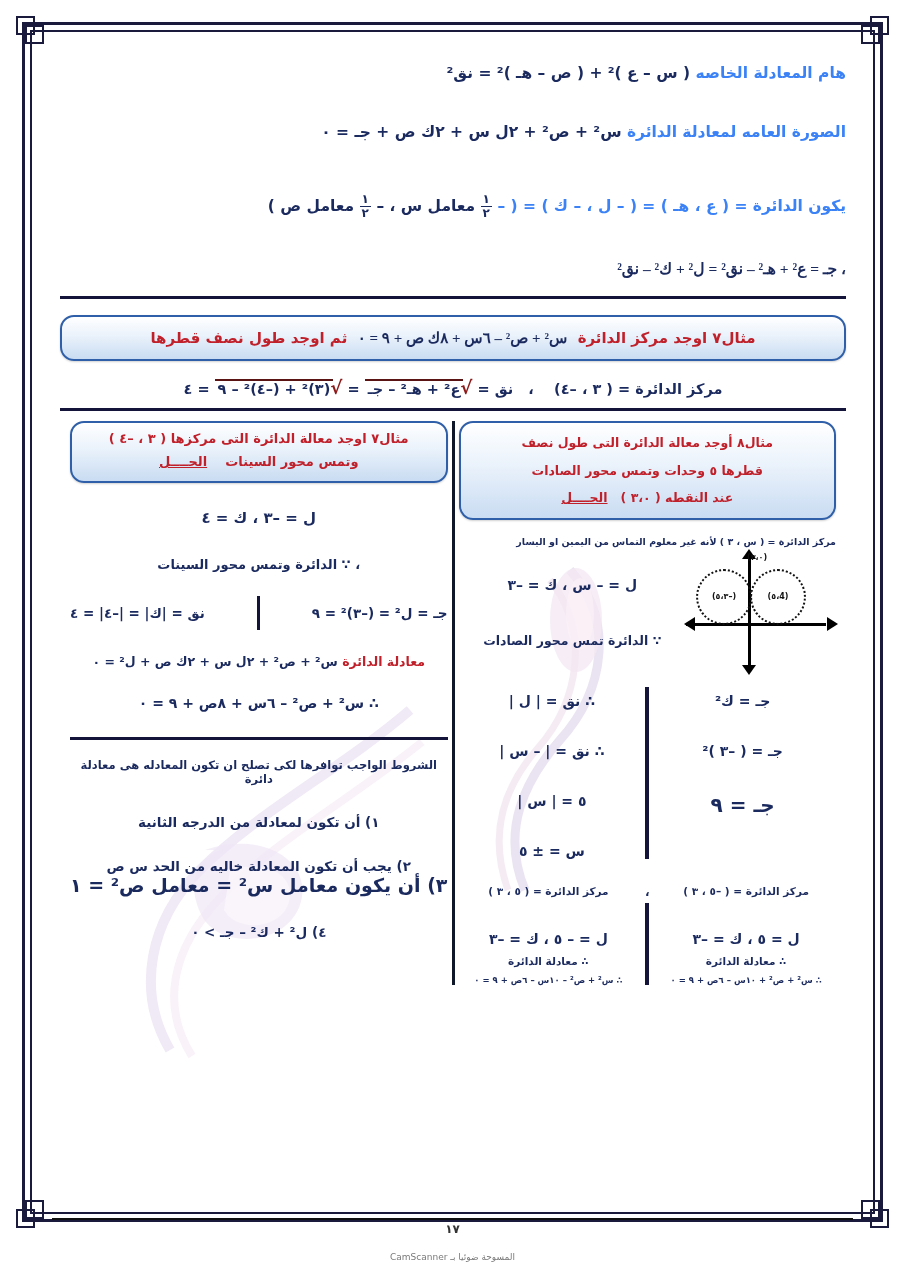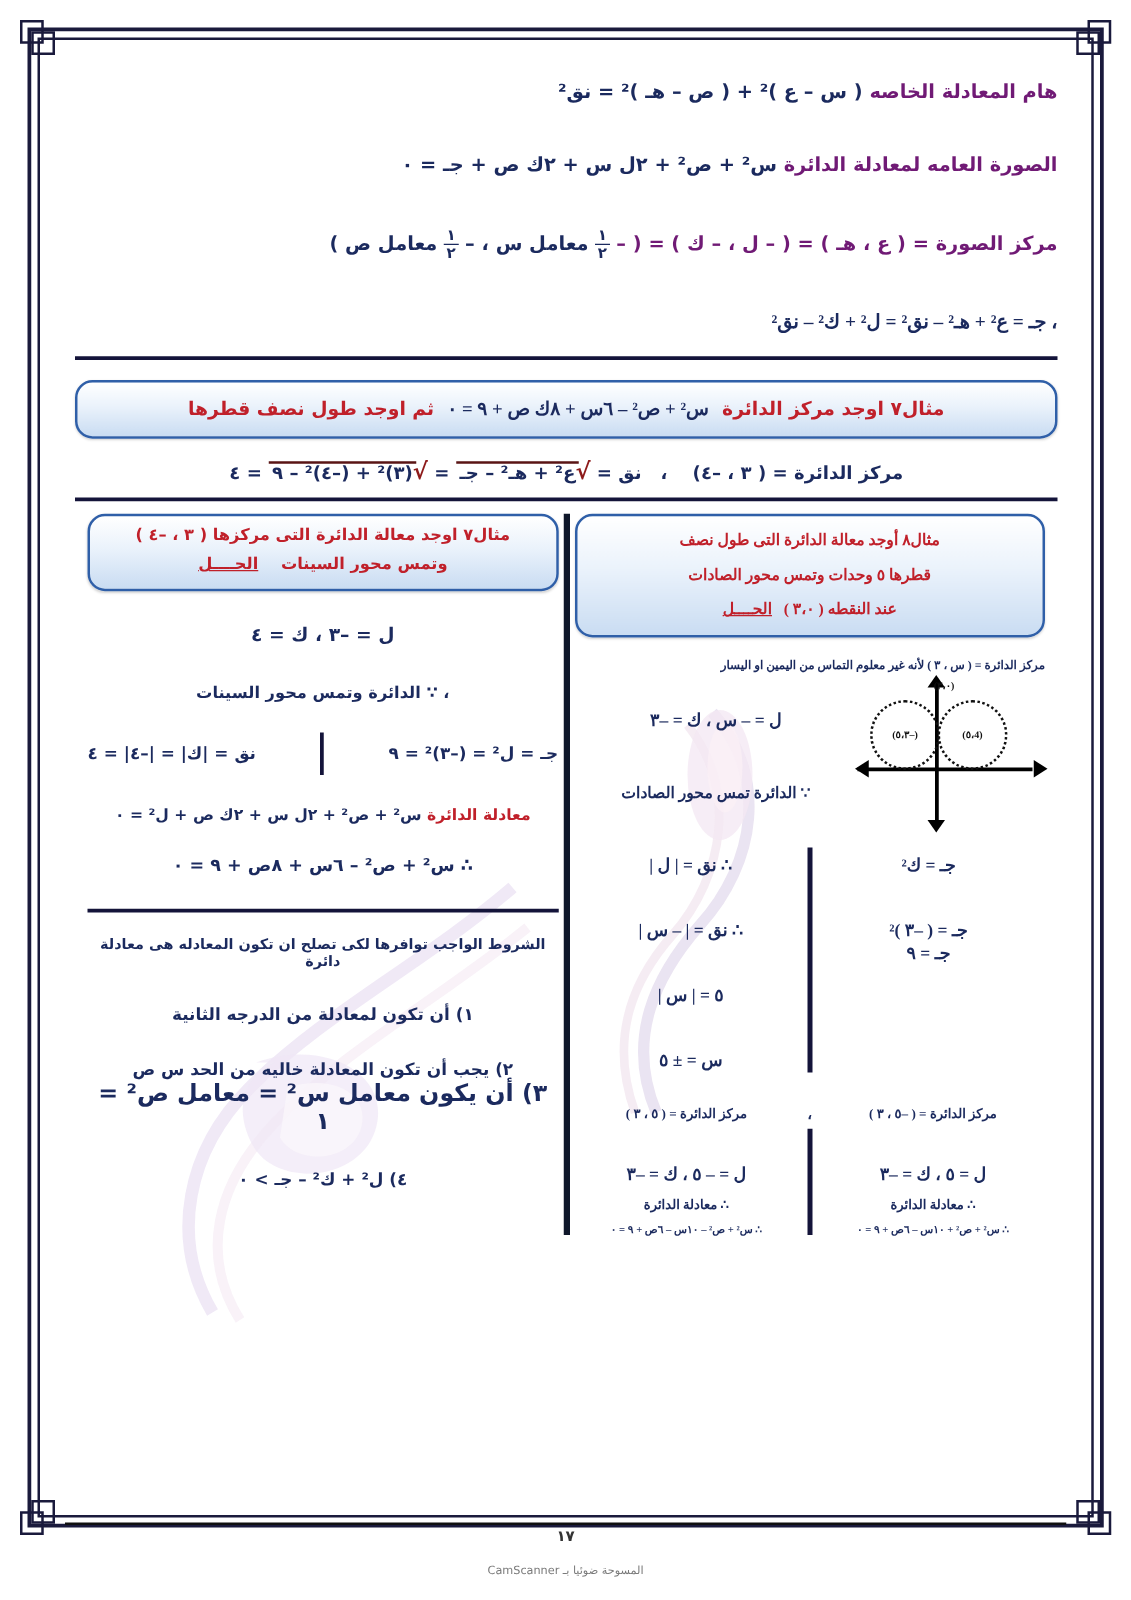--- a/index.html
+++ b/index.html
@@ -37,41 +37,41 @@
   #content{
     position:absolute;left:60px;top:48px;width:786px;height:1150px;
   }
   .navy{color:#1b2a5e;font-family:Liberation Serif, serif;}
   .red{color:#c0202a;}
   .eq{
     font-weight:bold;direction:rtl;text-align:right;
     letter-spacing:.4px;
   }
   .topline{font-size:15.5px;line-height:1.2;margin:0;}
-  .topline .label{color:#701a75;}
+  .topline .label{color:#3b82f6;}
   .topline .body{color:#1b2a5e;}
 
   .hrule{height:3px;background:#14143a;margin:0;}
 
   
   .exbox{
     border:2px solid #2f5fa8;border-radius:14px;
     background:linear-gradient(180deg,#ffffff 0%,#eaf2fb 45%,#c9dcf2 100%);
     box-shadow:0 1px 2px rgba(0,0,0,.18);
     padding:8px 12px;
     text-align:center;
   }
   .exbox .t{color:#c0202a;font-weight:bold;font-size:15px;line-height:1.75;}
   .solword{text-decoration:underline;}
 
   
   .cols{display:flex;flex-direction:row-reverse;width:100%;}
   .col{position:relative;}
   .col.right{width:393px;padding:0 4px 0 10px;}
-  .col.left{width:393px;padding:0 10px 0 4px;border-left:5px solid #0f172a;font-family:Liberation Serif, serif;}
+  .col.left{width:393px;padding:0 10px 0 4px;border-left:3px solid #0f172a;}
 
   .line{font-weight:bold;font-size:15px;color:#1b2a5e;text-align:center;margin:0;}
   .line.r{text-align:right;}
 
   .frac{display:inline-block;vertical-align:-0.45em;text-align:center;font-size:.78em;line-height:1.05;}
   .frac .n{display:block;border-bottom:1.4px solid currentColor;padding:0 2px;}
   .frac .d{display:block;padding:0 2px;}
 
   .sqrt{display:inline-block;position:relative;padding-top:2px;}
   .sqrt > .rad{color:#8d1a1a;font-weight:bold;font-size:1.25em;}
@@ -149,27 +149,27 @@
 
 <div id="content">
 
   <div style="height:16px"></div>
 
   <div class="eq topline" style="margin-bottom:40px;">
     <span class="label">هام المعادلة الخاصه</span>
     <span class="body">( س – ع )² + ( ص – هـ )² = نق²</span>
   </div>
 
-  <div class="eq topline" style="margin-bottom:41px;">
+  <div class="eq topline" style="margin-bottom:52px;">
     <span class="label">الصورة العامه لمعادلة الدائرة</span>
     <span class="body">س² + ص² + ٢ل س + ٢ك ص + جـ = ٠</span>
   </div>
 
   <div class="eq topline" style="margin-bottom:40px;">
-    <span class="label">مركز الصورة = ( ع ، هـ ) = ( – ل ، – ك ) = ( –</span><span class="body">
+    <span class="label">يكون الدائرة = ( ع ، هـ ) = ( – ل ، – ك ) = ( –</span><span class="body">
       <span class="frac">
         <span class="n">١</span>
         <span class="d">٢</span>
       </span>
       <span>معامل س ، –</span>
       <span class="frac">
         <span class="n">١</span>
         <span class="d">٢</span>
       </span>
       <span>معامل ص )</span>
@@ -285,21 +285,21 @@
         <div style="flex:1;">
           <div class="line" style="font-size:14px;margin-top:6px;">∴ نق = | ل |</div>
           <div class="line" style="font-size:14px;margin-top:34px;">∴ نق = | – س |</div>
           <div class="line" style="font-size:14px;margin-top:34px;">٥ = | س |</div>
           <div class="line" style="font-size:14px;margin-top:34px;">س = ± ٥</div>
         </div>
         <div class="minibar" style="width:4px;"></div>
         <div style="flex:1;">
           <div class="line" style="font-size:14px;margin-top:6px;">جـ = ك²</div>
           <div class="line" style="font-size:14px;margin-top:34px;">جـ = ( –٣ )²</div>
-          <div class="line" style="font-size:14px;">جـ = ٩</div>
+          <div class="line" style="font-size:20px;margin-top:34px;">جـ = ٩</div>
         </div>
       </div>
 
       <div style="display:flex;flex-direction:row-reverse;align-items:flex-start;margin-top:26px;">
         <div style="flex:1;">
           <div class="line" style="font-size:10.5px;">مركز الدائرة = ( ٥ ، ٣ )</div>
           <div class="line" style="font-size:14px;margin-top:34px;">ل = – ٥   ،   ك = –٣</div>
           <div class="line red" style="font-size:10.5px;margin-top:8px;">∴ معادلة الدائرة</div>
           <div class="line red" style="font-size:8.5px;margin-top:8px;">∴ س² + ص² – ١٠س – ٦ص + ٩ = ٠</div>
         </div>

